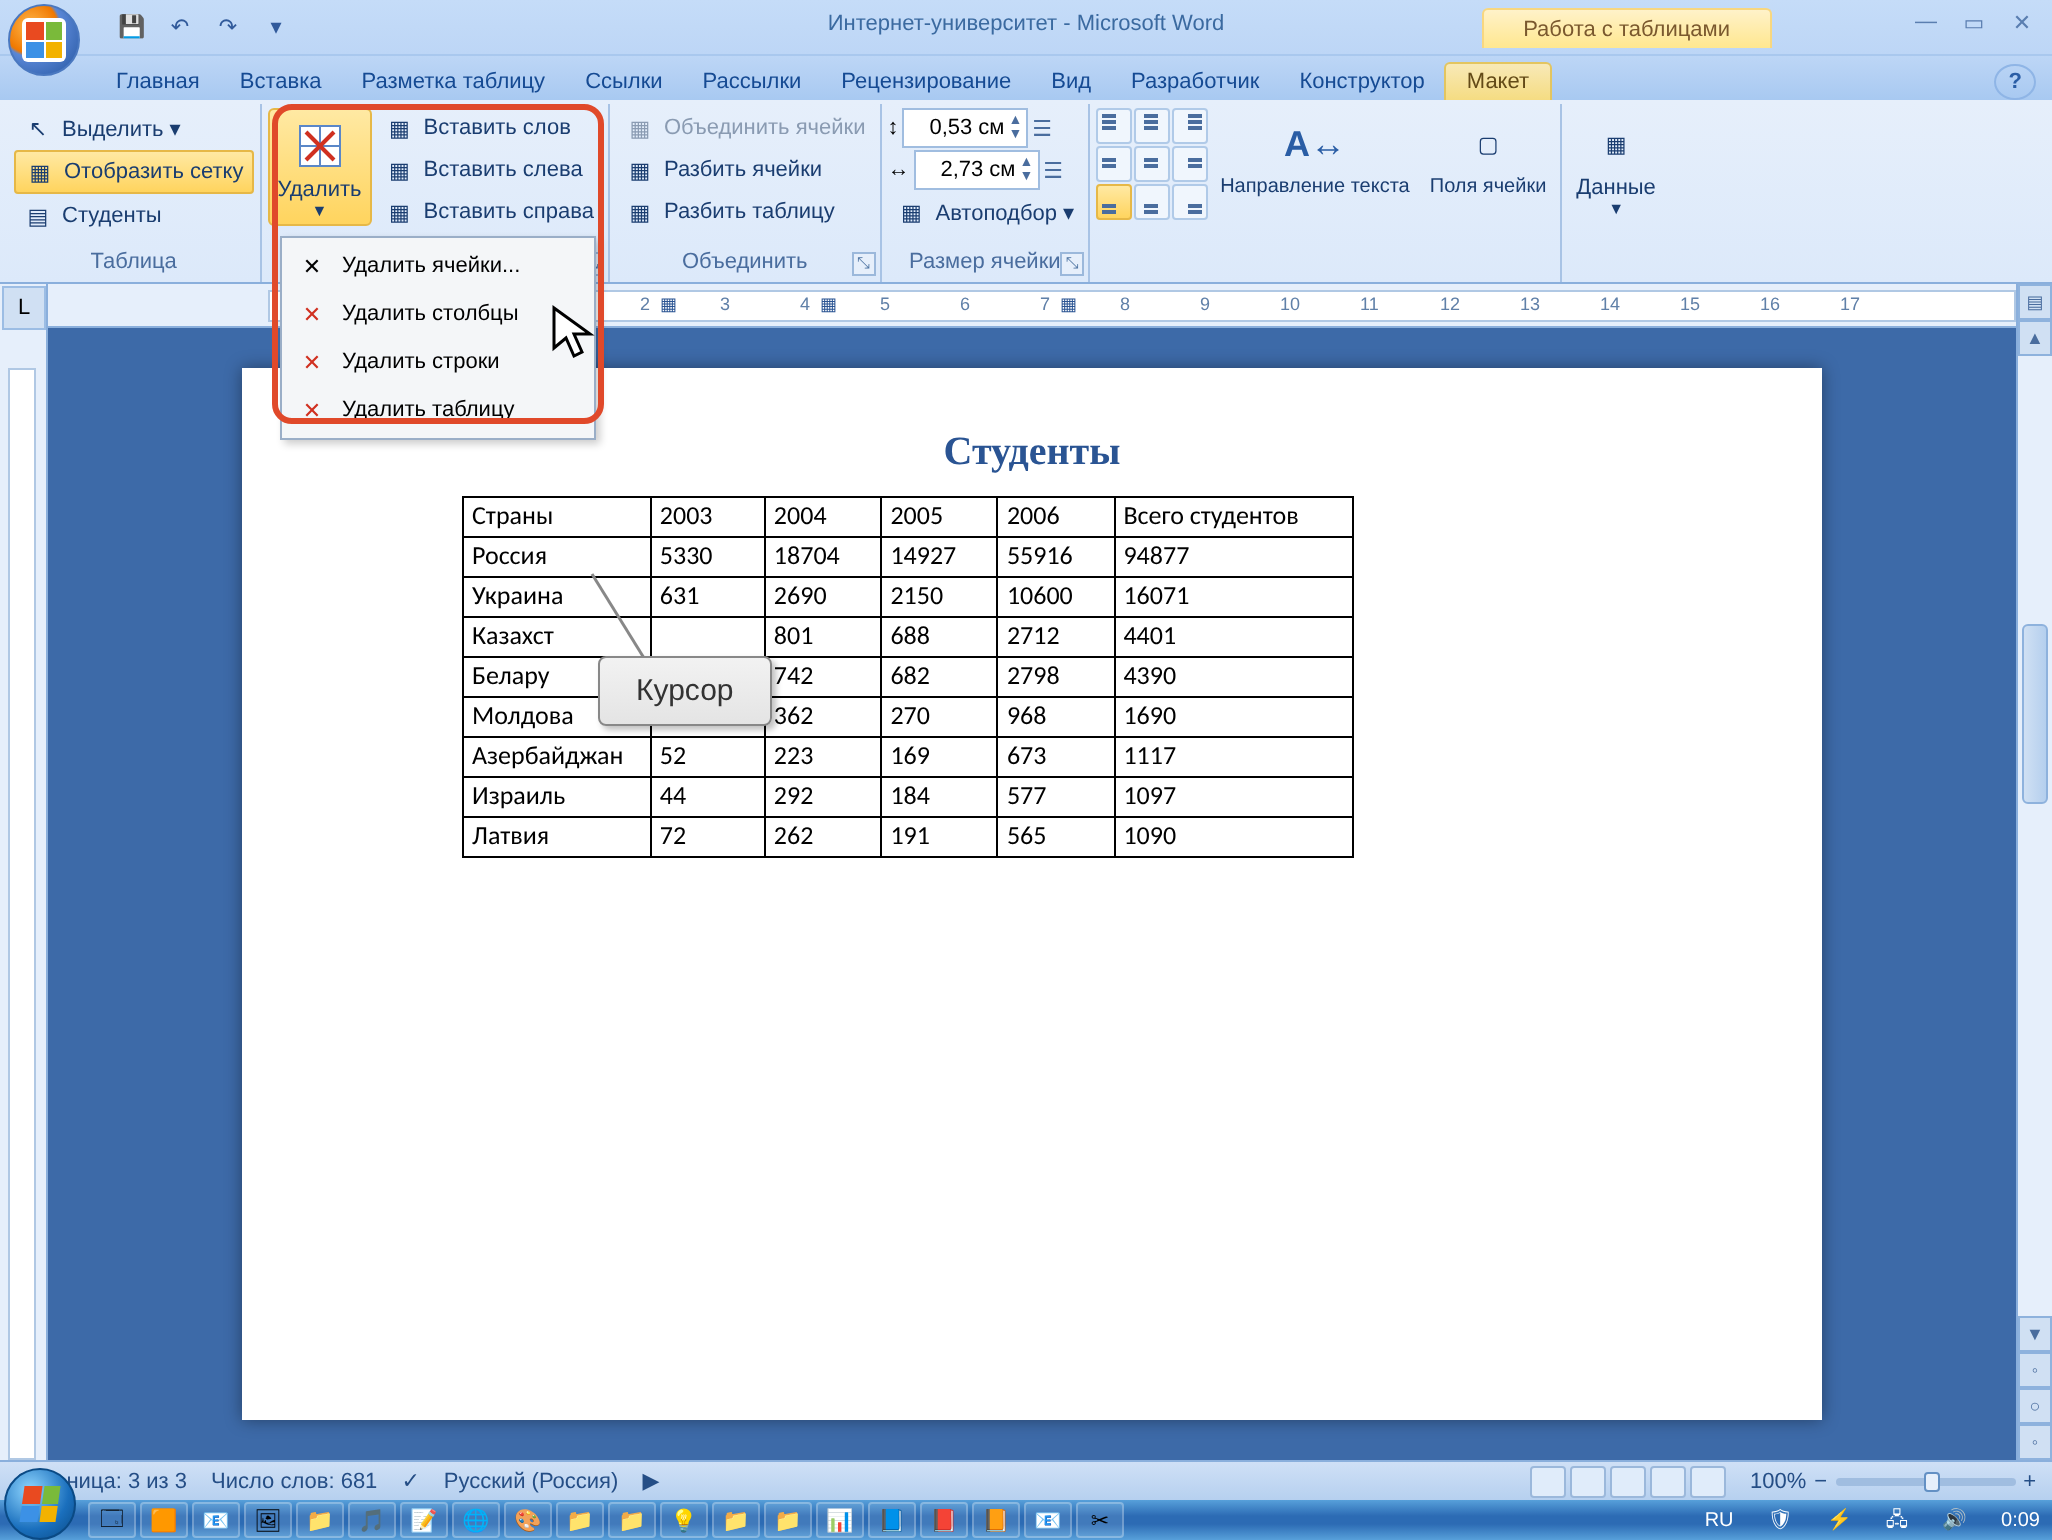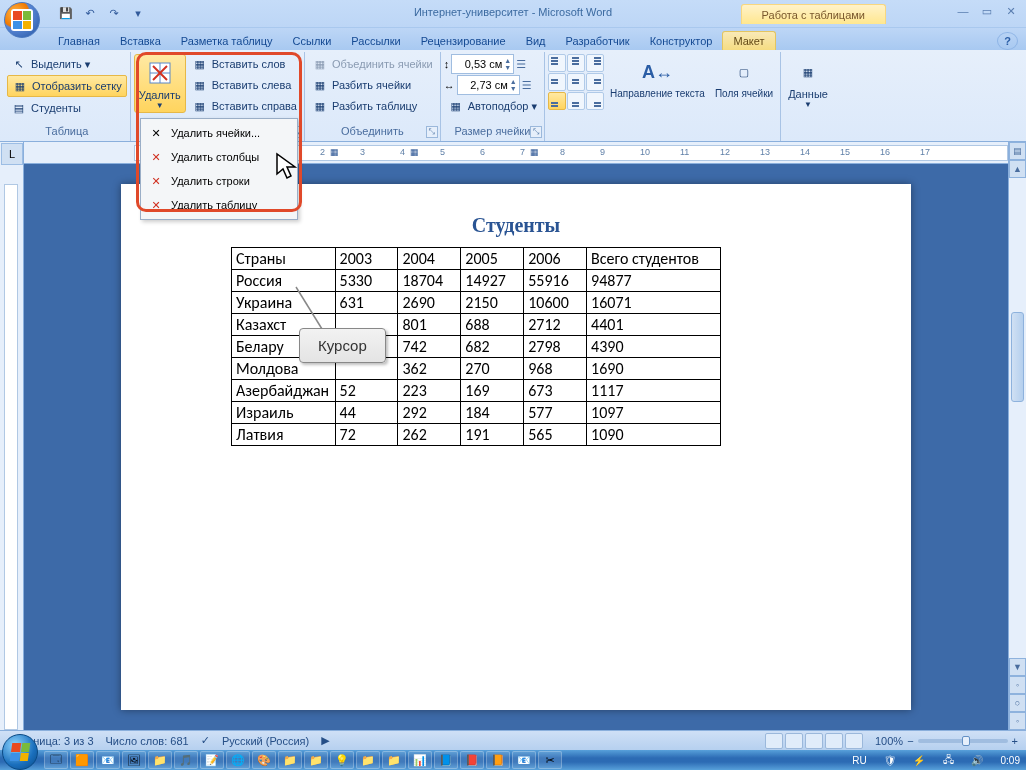--- a/index.html
+++ b/index.html
@@ -236,21 +236,21 @@
 
 .page-holder{flex:1;overflow:auto;background:#3d6aa8;display:flex;justify-content:center;padding:20px 0;}
 .page {
   width:790px;min-height:520px;background:#fff;
   box-shadow:0 0 8px rgba(0,0,0,.4);
   padding:30px 110px;
   position:relative;
 }
 .page h1{font-family:Cambria,serif;color:#2a5493;font-weight:bold;text-align:center;margin-bottom:10px;font-size:20px;}
 
-table.data{border-collapse:collapse;width:490px;font-family:Calibri,sans-serif;font-size:16px;}
+table.data{border-collapse:collapse;width:446px;font-family:Calibri,sans-serif;font-size:13px;}
 table.data td,table.data th{border:1px solid #000;padding:1px 4px;height:20px;}
 table.data th{text-align:left;font-weight:normal;}
 .num{text-align:left;}
 
 .vscroll{width:18px;background:#e6effb;border-left:1px solid #8aafdc;position:relative;}
 .vscroll-thumb{position:absolute;left:2px;right:2px;top:170px;height:90px;background:linear-gradient(90deg,#d0e0f3,#b4cfee);border:1px solid #8eb2dd;border-radius:3px;}
 .vscroll-btn{height:18px;background:#d0e0f3;border:1px solid #8eb2dd;display:flex;align-items:center;justify-content:center;color:#4a6d9e;font-size:9px;}
 
 
 .callout {

